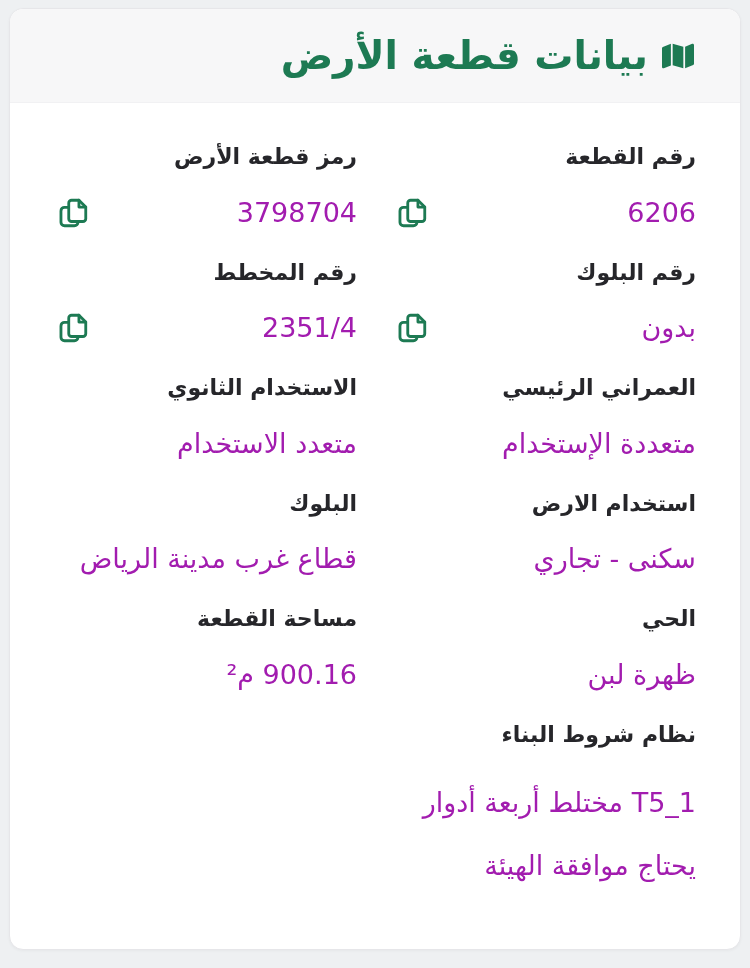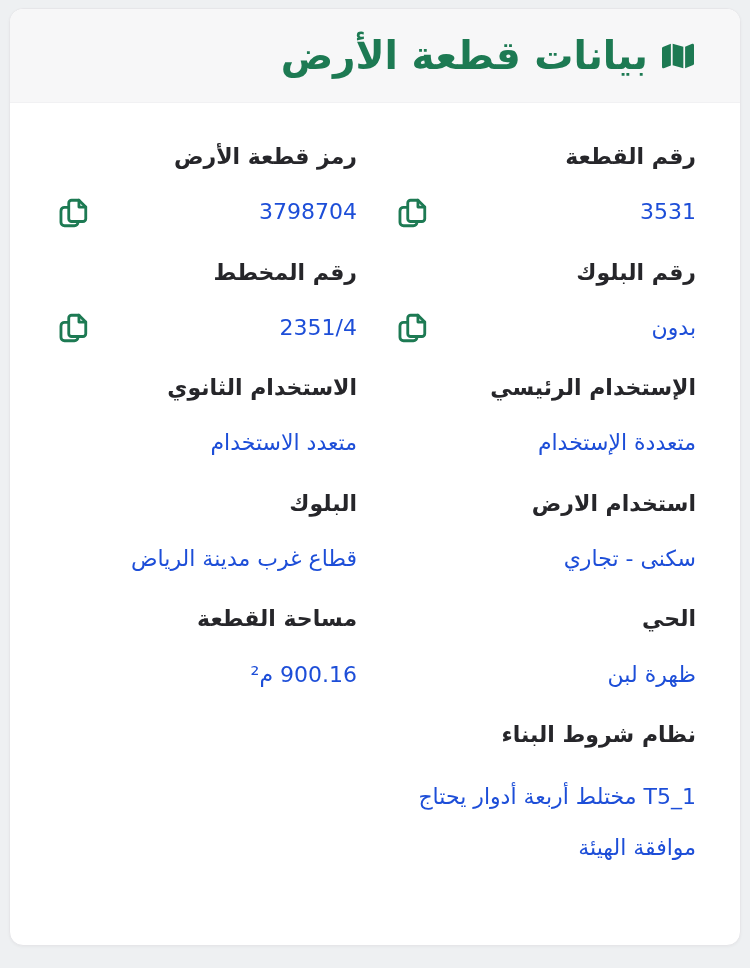--- a/index.html
+++ b/index.html
@@ -53,23 +53,23 @@
     line-height: 1.3;
     margin-bottom: 21px;
   }
   .value-row {
     display: flex;
     align-items: center;
     justify-content: space-between;
     min-height: 40px;
   }
   .field-value {
-    font-size: 22px;
+    font-size: 27px;
     font-weight: 500;
-    color: #1d4ed8;
+    color: #a21caf;
     line-height: 1.4;
   }
   .field--building .field-value { line-height: 2.35; }
 
   .copy-btn {
     background: none;
     border: none;
     cursor: pointer;
     padding: 2px;
     display: flex;
@@ -90,21 +90,21 @@
       </svg>
     </span>
     <span class="card-title">بيانات قطعة الأرض</span>
   </div>
 
   <div class="card-body">
 
     <div class="field">
       <div class="field-label">رقم القطعة</div>
       <div class="value-row">
-        <span class="field-value">3531</span>
+        <span class="field-value">6206</span>
         <button class="copy-btn">
           <svg width="34" height="34" viewBox="0 0 24 24" fill="none" stroke="#1d7a53" stroke-width="2" stroke-linecap="round" stroke-linejoin="round">
             <rect x="3.5" y="8" width="12" height="13" rx="2.5"></rect>
             <path fill="#ffffff" d="M11 3h5.2L21 7.8V16a2 2 0 0 1-2 2h-8a2 2 0 0 1-2-2V5a2 2 0 0 1 2-2z"></path>
             <path d="M16.2 3v4.8H21"></path>
           </svg>
         </button>
       </div>
     </div>
 
@@ -145,21 +145,21 @@
             <rect x="3.5" y="8" width="12" height="13" rx="2.5"></rect>
             <path fill="#ffffff" d="M11 3h5.2L21 7.8V16a2 2 0 0 1-2 2h-8a2 2 0 0 1-2-2V5a2 2 0 0 1 2-2z"></path>
             <path d="M16.2 3v4.8H21"></path>
           </svg>
         </button>
       </div>
     </div>
 
 
     <div class="field">
-      <div class="field-label">الإستخدام الرئيسي</div>
+      <div class="field-label">العمراني الرئيسي</div>
       <div class="value-row">
         <span class="field-value">متعددة الإستخدام</span>
       </div>
     </div>
 
     <div class="field">
       <div class="field-label">الاستخدام الثانوي</div>
       <div class="value-row">
         <span class="field-value">متعدد الاستخدام</span>
       </div>

